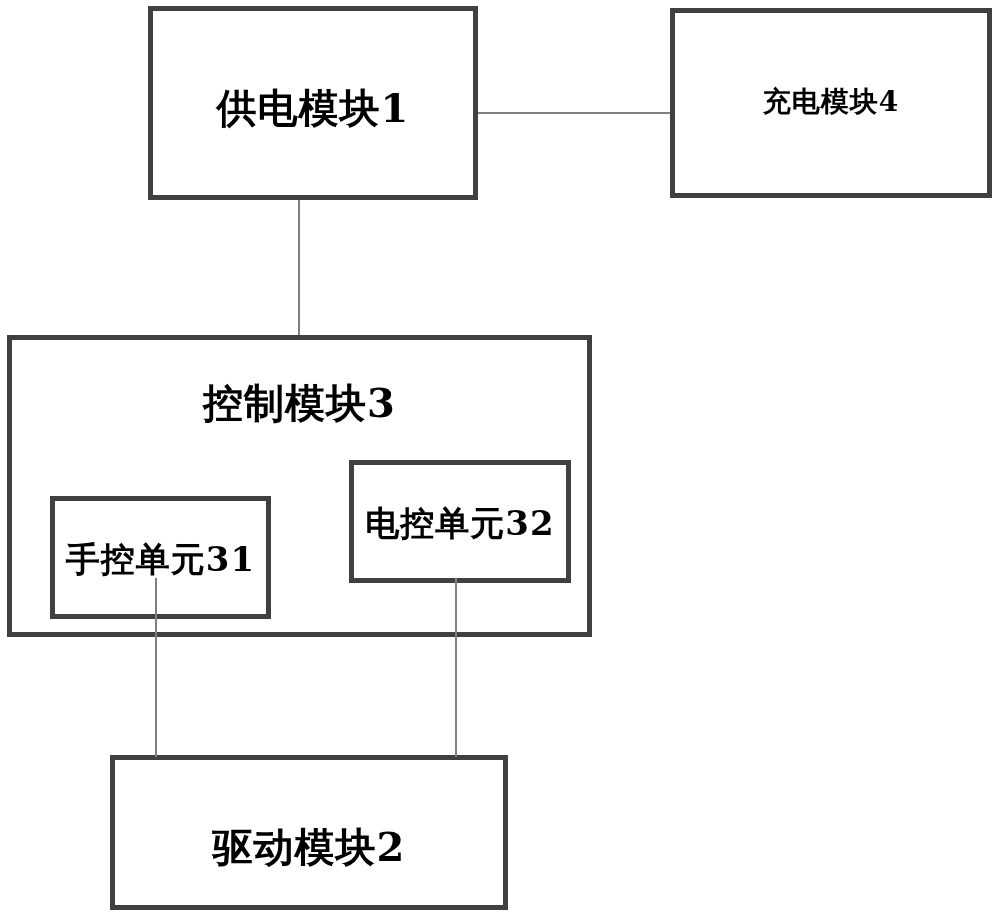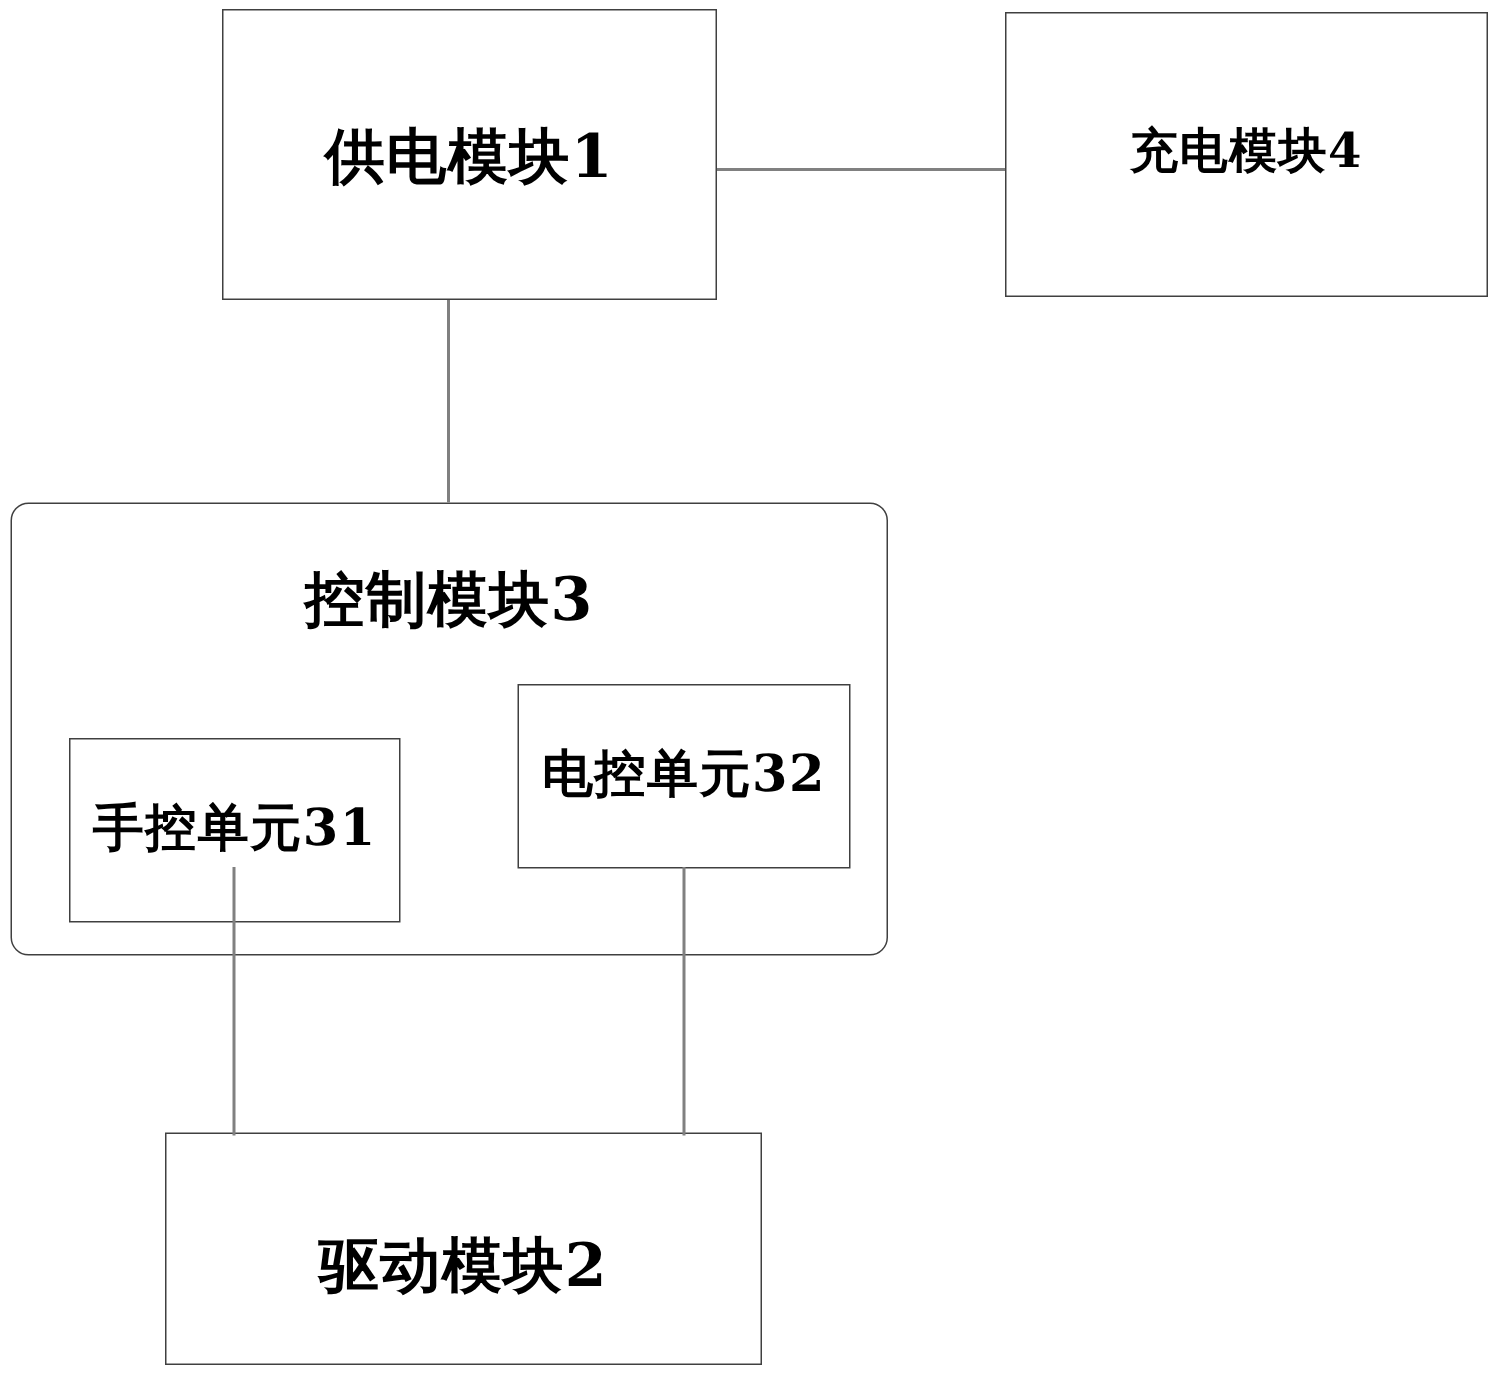--- a/index.html
+++ b/index.html
@@ -14,21 +14,21 @@
   #canvas {
     position: relative;
     width: 1000px;
     height: 921px;
     background: #ffffff;
     overflow: hidden;
   }
   .node {
     position: absolute;
     box-sizing: border-box;
-    border: 1px solid #404040;
+    border: 5px solid #404040;
     background: transparent;
   }
   .node-label {
     position: absolute;
     left: 0;
     width: 100%;
     text-align: center;
     color: #000000;
     font-family: "DejaVu Serif", "Liberation Serif", serif;
     font-weight: 600;
@@ -48,28 +48,27 @@
     font-size: 40px;
   }
   #node-charge {
     left: 670px;
     top: 8px;
     width: 322px;
     height: 190px;
   }
   #node-charge .node-label {
     top: 70px;
-    font-size: 32px;
+    font-size: 28px;
   }
   #node-control {
     left: 7px;
     top: 335px;
     width: 585px;
     height: 302px;
-    border-radius: 12px;
   }
   #node-control .node-label {
     top: 36px;
     font-size: 40px;
   }
   #node-manual {
     left: 38px;
     top: 120px;
     width: 221px;
     height: 123px;

